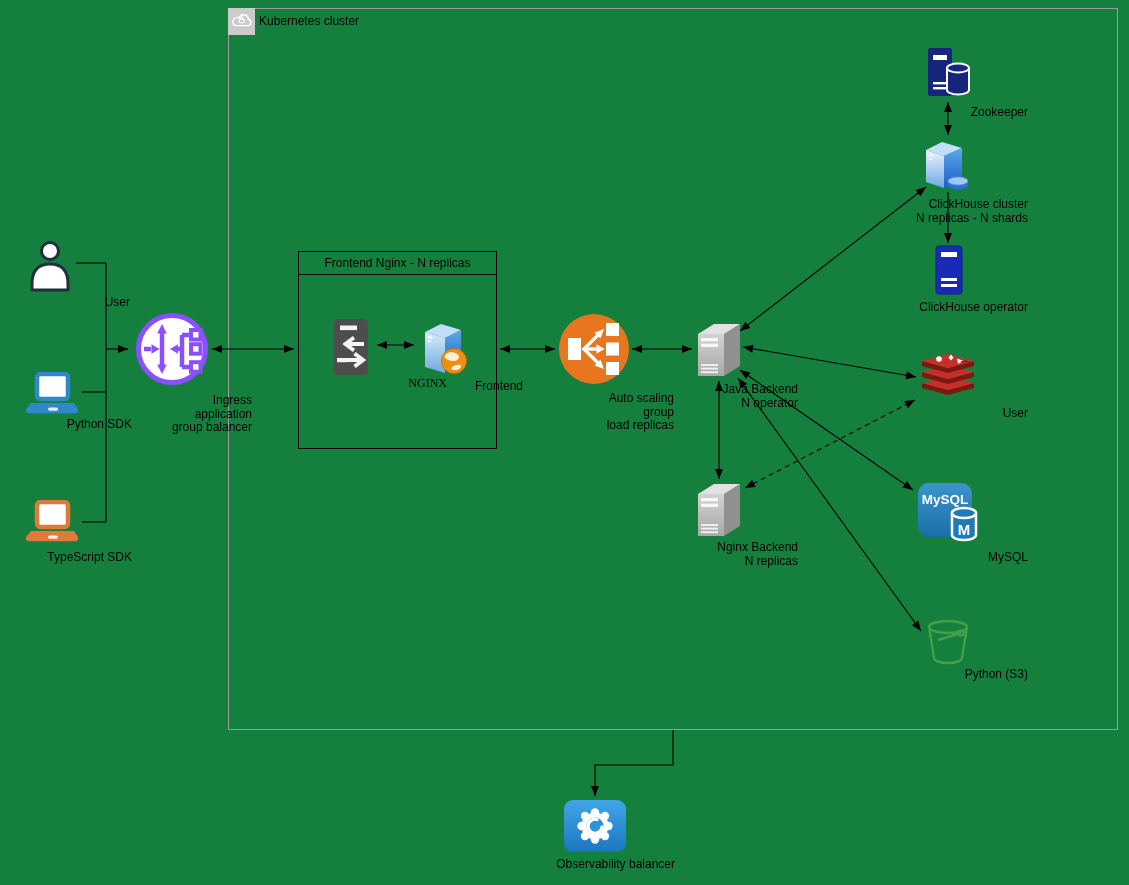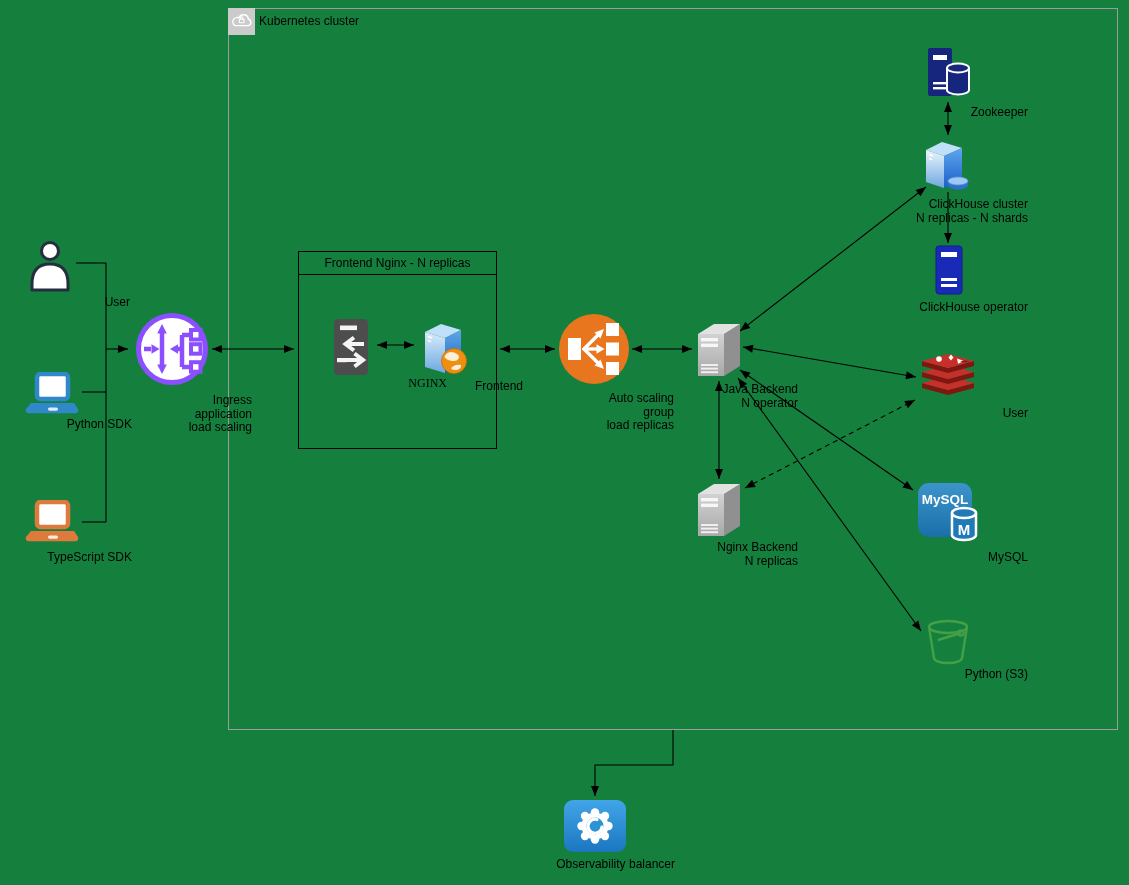--- a/index.html
+++ b/index.html
@@ -126,21 +126,21 @@
       </g>
       <g fill="#ffffff" class="ingress-stroke" stroke-width="4">
         <rect x="57" y="19" width="9.5" height="9.5"></rect>
         <rect x="57" y="33.2" width="9.5" height="9.5"></rect>
         <rect x="57" y="51.2" width="9.5" height="9.5"></rect>
       </g>
     </svg>
   </div>
   <div class="label" style="left:92px;top:394px;">Ingress
 application
-load scaling</div>
+group balancer</div>
 
   <div class="node" style="left:333px;top:318px;">
     <svg width="36" height="58" viewBox="0 0 36 58">
       <rect x="1" y="1" width="34" height="56" rx="4.5" class="nginx-fill"></rect>
       <rect x="7" y="7.5" width="17" height="4.6" fill="#f4f4f4"></rect>
       <rect x="4" y="40" width="10" height="4.2" fill="#f4f4f4"></rect>
       <g stroke="#f4f4f4" stroke-width="4" fill="none">
         <path d="M31,26 H15"></path>
         <path d="M21,19.5 L12.5,26 L21,32.5"></path>
         <path d="M8,42 H27"></path>

